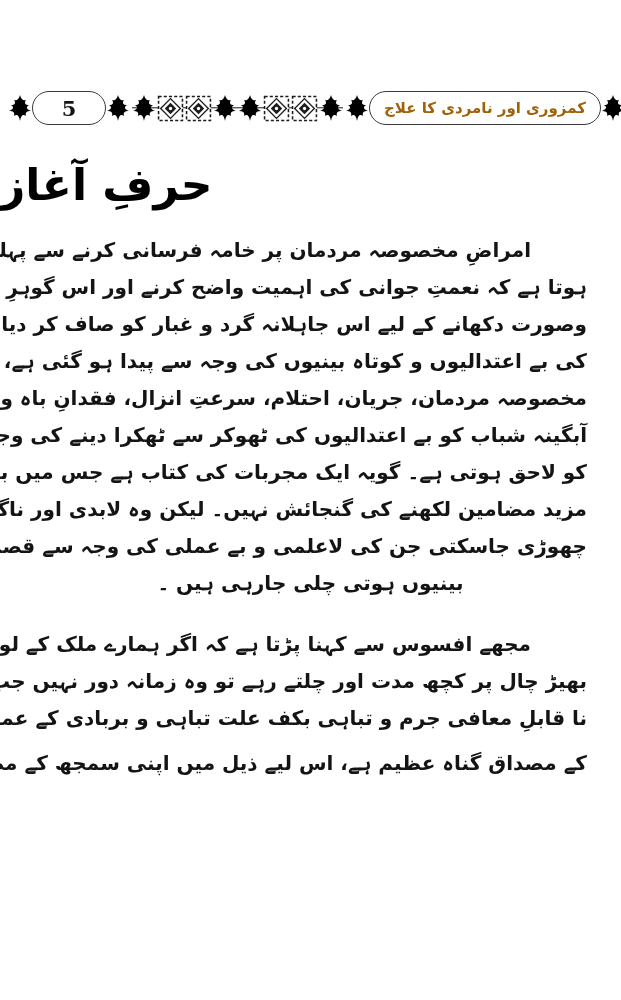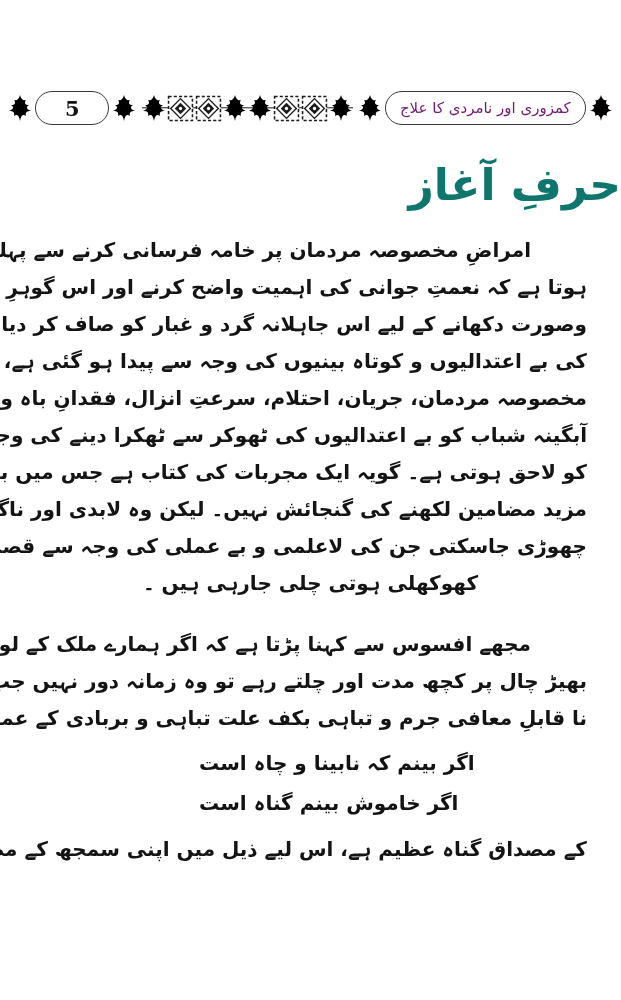--- a/index.html
+++ b/index.html
@@ -34,40 +34,40 @@
     display:flex; align-items:center; justify-content:center;
     flex:0 0 auto;
   }
   .pill.number {
     width:74px;
     font-family:"DejaVu Serif", serif;
     font-weight:bold; font-size:21px; color:#141414;
   }
   .pill.title {
     min-width:168px; padding:0 14px;
-    font-weight:normal; font-size:15px; color:#701a75;
+    font-weight:bold; font-size:15px; color:#a16207;
     direction:rtl;
   }
   .ornament-strip {
     position:relative;
     display:flex; align-items:center; gap:1px;
     padding:0 2px;
   }
   .ornament-strip::before {
     content:""; position:absolute; left:2px; right:2px; top:50%;
     height:1.4px; background:#1c1c1c; transform:translateY(-50%);
   }
   .ornament-strip > * { position:relative; }
   
   .heading {
     margin-top:16px;
-    text-align:right;
+    text-align:left;
     font-size:44px;
     font-weight:bold;
-    color:#0f766e;
+    color:#000000;
     height:74px; line-height:74px;
   }
   
   .body { padding:10px 34px 0 34px; }
   .textline {
     height:37px; line-height:37px;
     font-size:20px; font-weight:bold;
     color:#141414;
     white-space:nowrap;
     text-align:justify;
@@ -166,32 +166,28 @@
     <div class="para1">
       <div class="textline indent">امراضِ مخصوصہ مردمان پر خامہ فرسانی کرنے سے پہلے مناسب معلوم</div>
       <div class="textline">ہوتا ہے کہ نعمتِ جوانی کی اہمیت واضح کرنے اور اس گوہرِ آبدار کی اصلی شکل</div>
       <div class="textline">وصورت دکھانے کے لیے اس جاہلانہ گرد و غبار کو صاف کر دیا جائے، جو لوگوں</div>
       <div class="textline">کی بے اعتدالیوں و کوتاہ بینیوں کی وجہ سے پیدا ہو گئی ہے، کیوں کہ تمام امراضِ</div>
       <div class="textline">مخصوصہ مردمان، جریان، احتلام، سرعتِ انزال، فقدانِ باہ وغیرہ بالعموم</div>
       <div class="textline">آبگینہ شباب کو بے اعتدالیوں کی ٹھوکر سے ٹھکرا دینے کی وجہ سے ہر کافرِ نعمت</div>
       <div class="textline">کو لاحق ہوتی ہے۔ گویہ ایک مجربات کی کتاب ہے جس میں بجز مجربات کے</div>
       <div class="textline">مزید مضامین لکھنے کی گنجائش نہیں۔ لیکن وہ لابدی اور ناگزیر باتیں بھی نہیں</div>
       <div class="textline">چھوڑی جاسکتی جن کی لاعلمی و بے عملی کی وجہ سے قصر مردمی کی بنیادیں دن بدن</div>
-      <div class="textline center">کھوکھلی ہوتی چلی جارہی ہیں ۔</div>
+      <div class="textline center">بینیوں ہوتی چلی جارہی ہیں ۔</div>
     </div>
 
     <div class="para2">
       <div class="textline indent">مجھے افسوس سے کہنا پڑتا ہے کہ اگر ہمارے ملک کے لوگ اسی جاہلانہ</div>
       <div class="textline">بھیڑ چال پر کچھ مدت اور چلتے رہے تو وہ زمانہ دور نہیں جب کہ انھیں یہ</div>
       <div class="textline">نا قابلِ معافی جرم و تباہی بکف علت تباہی و بربادی کے عمیق ترین غار میں</div>
     </div>
 
-    <div class="verses">
-      <div class="verse-line">اگر بینم کہ نابینا و چاہ است</div>
-      <div class="verse-line">اگر خاموش بینم گناہ است</div>
-    </div>
 
     <div class="closing">
       <div class="textline">کے مصداق گناہ عظیم ہے، اس لیے ذیل میں اپنی سمجھ کے مطابق مختصر مگر پُر منفعت</div>
     </div>
 
   </div>
 </div>
 
 </body></html>

